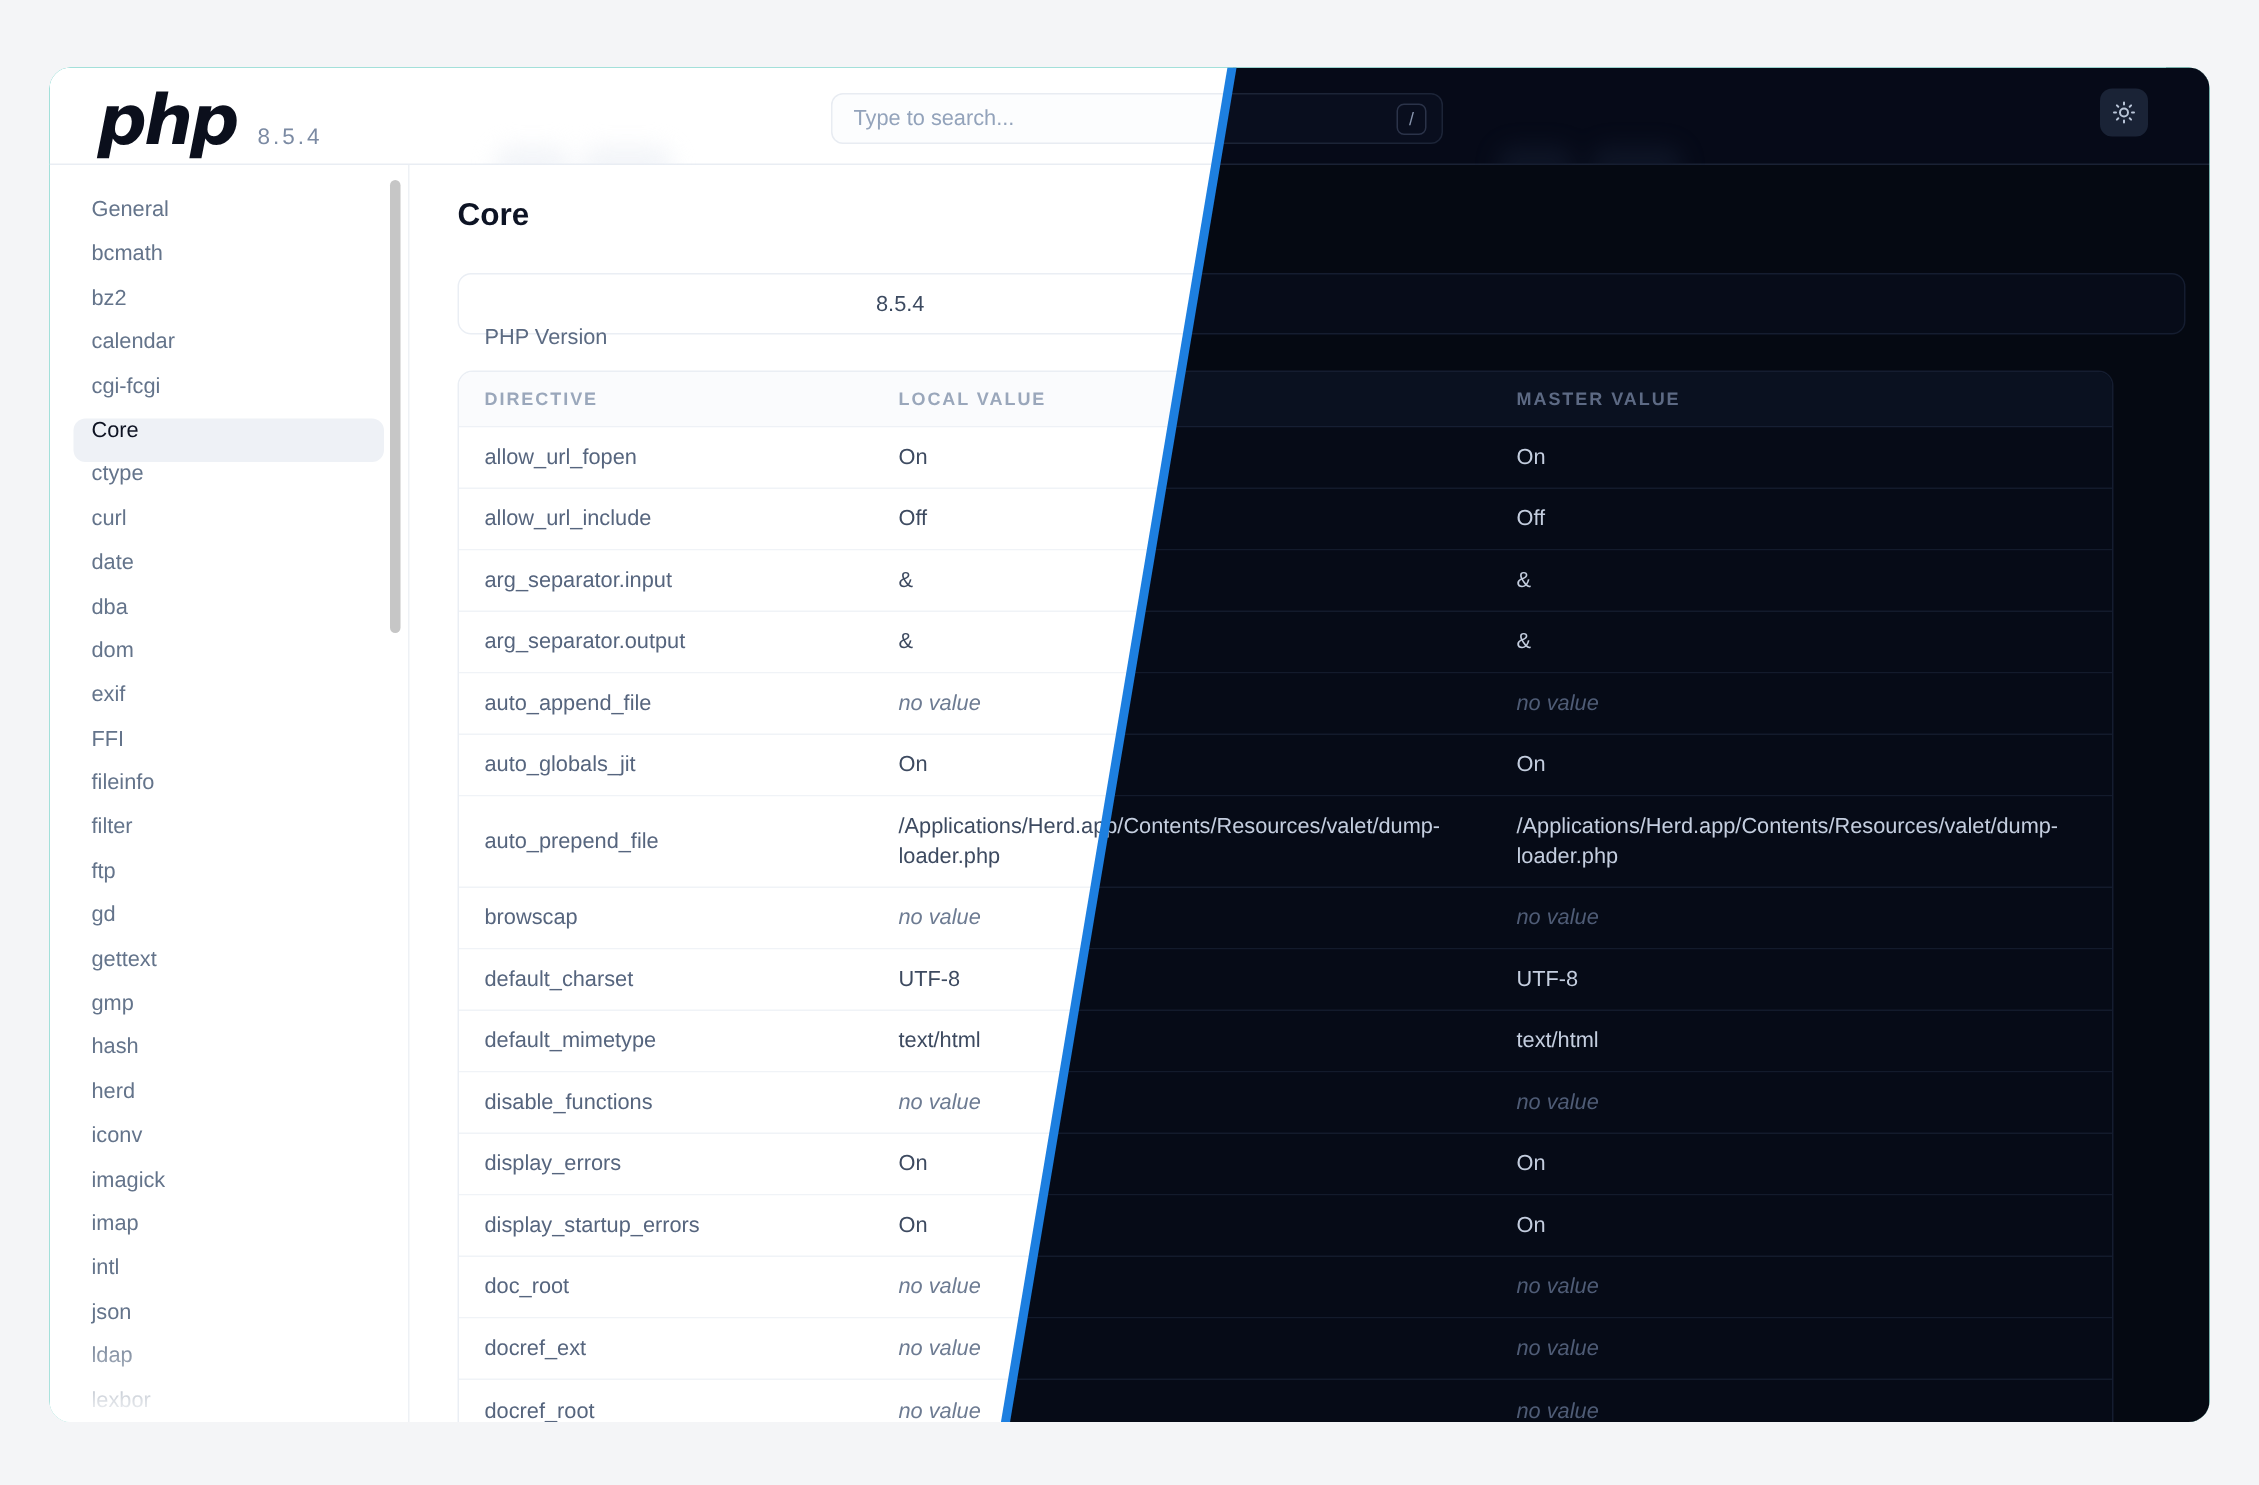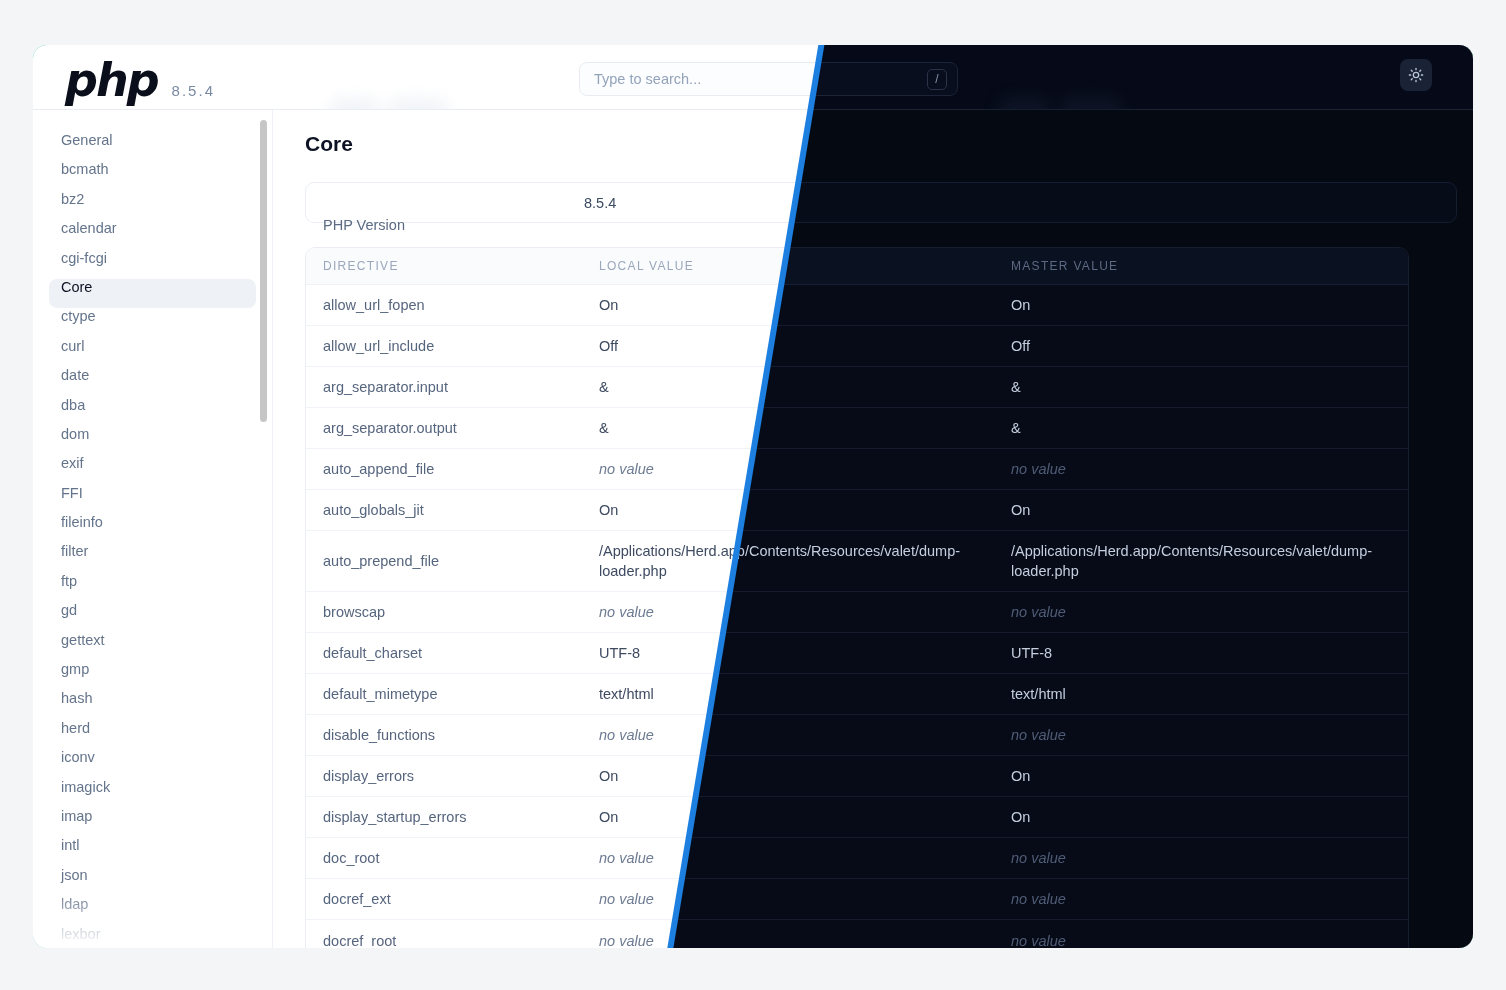--- a/index.html
+++ b/index.html
@@ -110,26 +110,25 @@
     left: 965px; top: 52px;
     display: flex; gap: 10px;
     filter: blur(7px);
     opacity: .6;
   }
 
   
   .search-box {
     position: absolute;
     left: 521px; top: 17px;
-    width: 379px; height: 34px;
+    width: 408px; height: 34px;
     border-radius: 8px;
     display: flex;
     align-items: center;
     padding: 0 10px 0 14px;
-    margin-left: 25px;
   }
   .light .search-box { background: #fcfdfe; border: 1px solid #e8ecf2; }
   .dark  .search-box { background: #090e1e; border: 1px solid #1c2437; }
   .search-input {
     flex: 1;
     border: none;
     outline: none;
     background: transparent;
     font-family: "Liberation Sans", sans-serif;
     font-size: 14.5px;
@@ -266,20 +265,21 @@
   .dark  .tr { border-bottom: 1px solid #131b2c; background: #060b17; }
   .tr:last-child { border-bottom: none; }
 
   .tr.head { min-height: 37px; }
   .light .tr.head { background: #fafbfd; border-bottom: 1px solid #eef1f6; }
   .dark  .tr.head { background: #0a1120; border-bottom: 1px solid #161f33; }
   .th {
     font-size: 12px;
     letter-spacing: 1.3px;
     text-transform: uppercase;
+    font-weight: bold;
   }
   .light .th { color: #9aa7bb; }
   .dark  .th { color: #5d6a84; }
 
   .c1 { width: 293px; flex: none; padding-left: 17px; }
   .c2 { width: 412px; flex: none; padding-right: 14px; }
   .c3 { flex: 1; padding-right: 10px; }
 
   .td {
     font-size: 14.5px;

